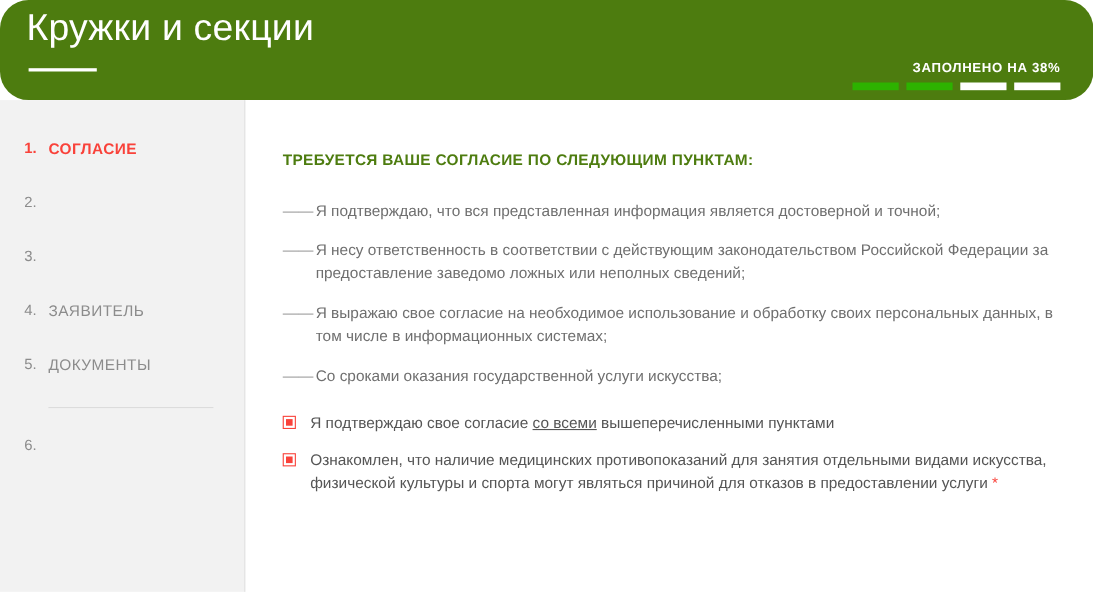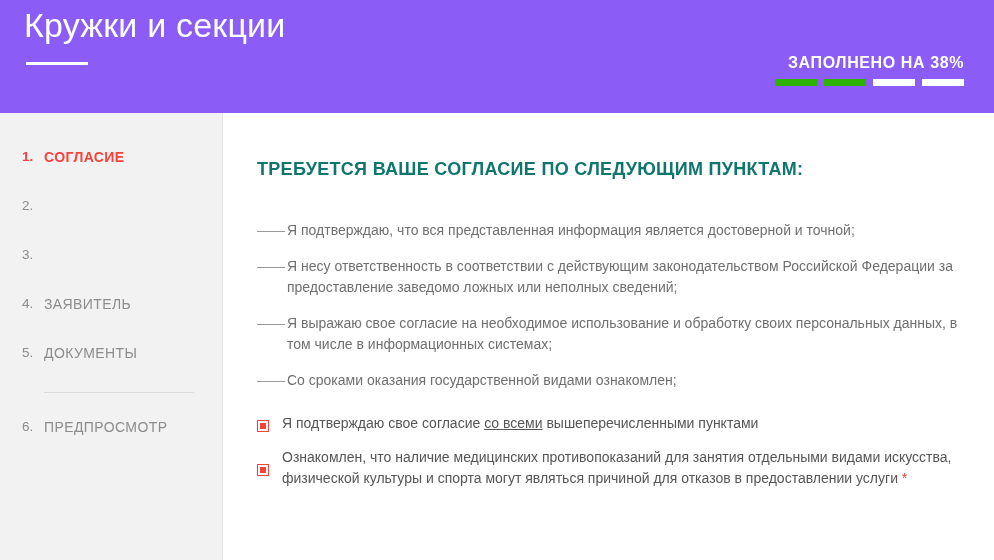--- a/index.html
+++ b/index.html
@@ -15,23 +15,24 @@
   }
   .page {
     position: relative;
     width: 994px;
     height: 560px;
   }
 
   
   .header {
     position: relative;
-    height: 113px;
-    background: #8b5cf6;
+    height: 91px;
+    background: #4d7c0f;
     overflow: hidden;
+    border-radius: 26px;
   }
   .header-title {
     position: absolute;
     left: 24px;
     top: 6px;
     color: #ffffff;
     font-size: 34px;
     font-weight: 400;
     letter-spacing: 0.2px;
     white-space: nowrap;
@@ -45,21 +46,21 @@
     background: #ffffff;
   }
   .progress-wrap {
     position: absolute;
     right: 30px;
     top: 54px;
     text-align: right;
   }
   .progress-label {
     color: #ffffff;
-    font-size: 16px;
+    font-size: 12px;
     font-weight: bold;
     letter-spacing: 0.6px;
     margin-bottom: 7px;
   }
   .progress-bars {
     display: flex;
     gap: 7px;
     justify-content: flex-end;
   }
   .progress-seg {
@@ -117,25 +118,25 @@
     background: #dcdcdc;
     width: 150px;
   }
 
   .content {
     flex: 1;
     padding: 46px 30px 0 34px;
     box-sizing: border-box;
   }
   .content-heading {
-    color: #0f766e;
-    font-size: 18px;
+    color: #4d7c0f;
+    font-size: 14px;
     font-weight: bold;
     letter-spacing: 0.3px;
-    margin-bottom: 40px;
+    margin-bottom: 28px;
   }
   .consent-item {
     display: flex;
     margin-bottom: 15px;
     color: #6f6f6f;
     font-size: 14px;
     line-height: 21px;
   }
   .dash {
     flex: 0 0 30px;
@@ -145,21 +146,20 @@
   }
   .consent-text {
     max-width: 680px;
   }
   .checks {
     margin-top: 22px;
   }
   .check-row {
     display: flex;
     margin-bottom: 13px;
-    align-items: center;
   }
   .checkbox {
     flex: 0 0 12px;
     width: 12px;
     height: 12px;
     border: 1px solid #f9423a;
     background: #ffffff;
     margin-top: 4px;
     margin-right: 13px;
     box-sizing: border-box;
@@ -223,21 +223,20 @@
         <span class="step-num">4.</span>
         <span class="step-label">Заявитель</span>
       </div>
       <div class="step">
         <span class="step-num">5.</span>
         <span class="step-label">Документы</span>
       </div>
       <div class="step-divider"></div>
       <div class="step">
         <span class="step-num">6.</span>
-        <span class="step-label">Предпросмотр</span>
       </div>
     </div>
 
     <div class="content">
       <div class="content-heading">ТРЕБУЕТСЯ ВАШЕ СОГЛАСИЕ ПО СЛЕДУЮЩИМ ПУНКТАМ:</div>
 
       <div class="consent-list">
         <div class="consent-item">
           <span class="dash">——</span>
           <span class="consent-text">Я подтверждаю, что вся представленная информация является достоверной и точной;</span>
@@ -245,21 +244,21 @@
         <div class="consent-item">
           <span class="dash">——</span>
           <span class="consent-text">Я несу ответственность в соответствии с действующим законодательством Российской Федерации за предоставление заведомо ложных или неполных сведений;</span>
         </div>
         <div class="consent-item">
           <span class="dash">——</span>
           <span class="consent-text">Я выражаю свое согласие на необходимое использование и обработку своих персональных данных, в том числе в информационных системах;</span>
         </div>
         <div class="consent-item">
           <span class="dash">——</span>
-          <span class="consent-text">Со сроками оказания государственной видами ознакомлен;</span>
+          <span class="consent-text">Со сроками оказания государственной услуги искусства;</span>
         </div>
       </div>
 
       <div class="checks">
         <div class="check-row">
           <span class="checkbox"></span>
           <span class="check-text"><span>Я подтверждаю свое согласие </span><span class="underline-part">со всеми</span><span> вышеперечисленными пунктами</span></span>
         </div>
         <div class="check-row">
           <span class="checkbox"></span>

